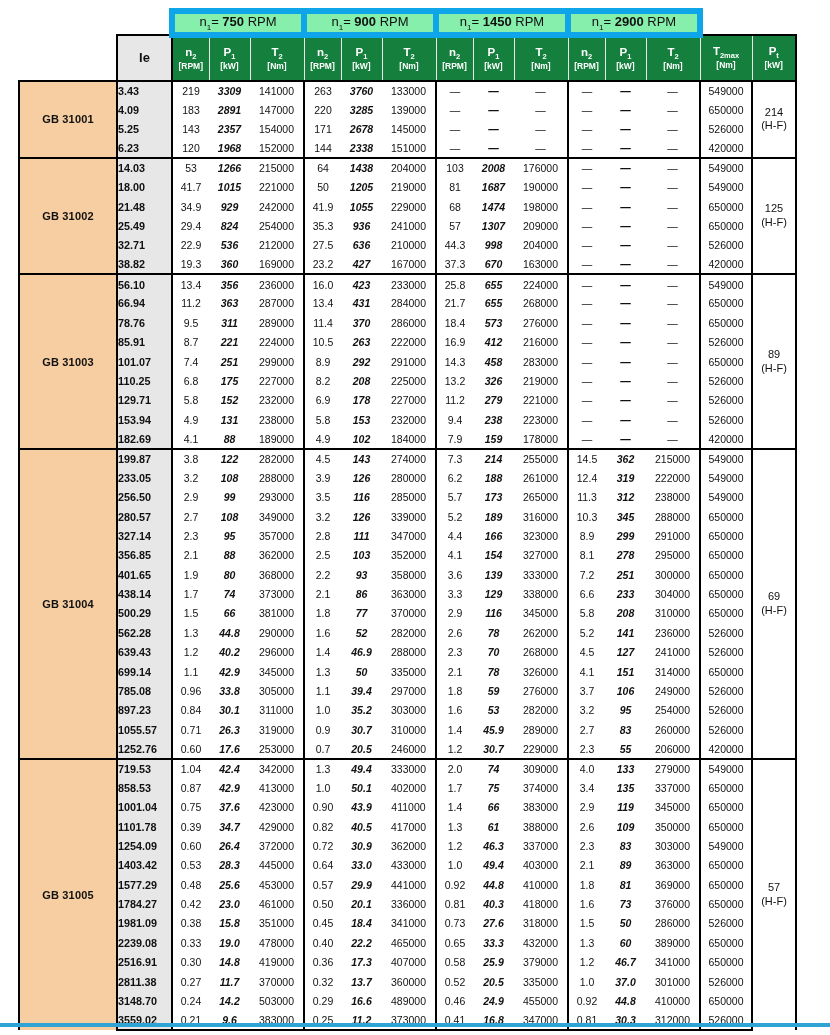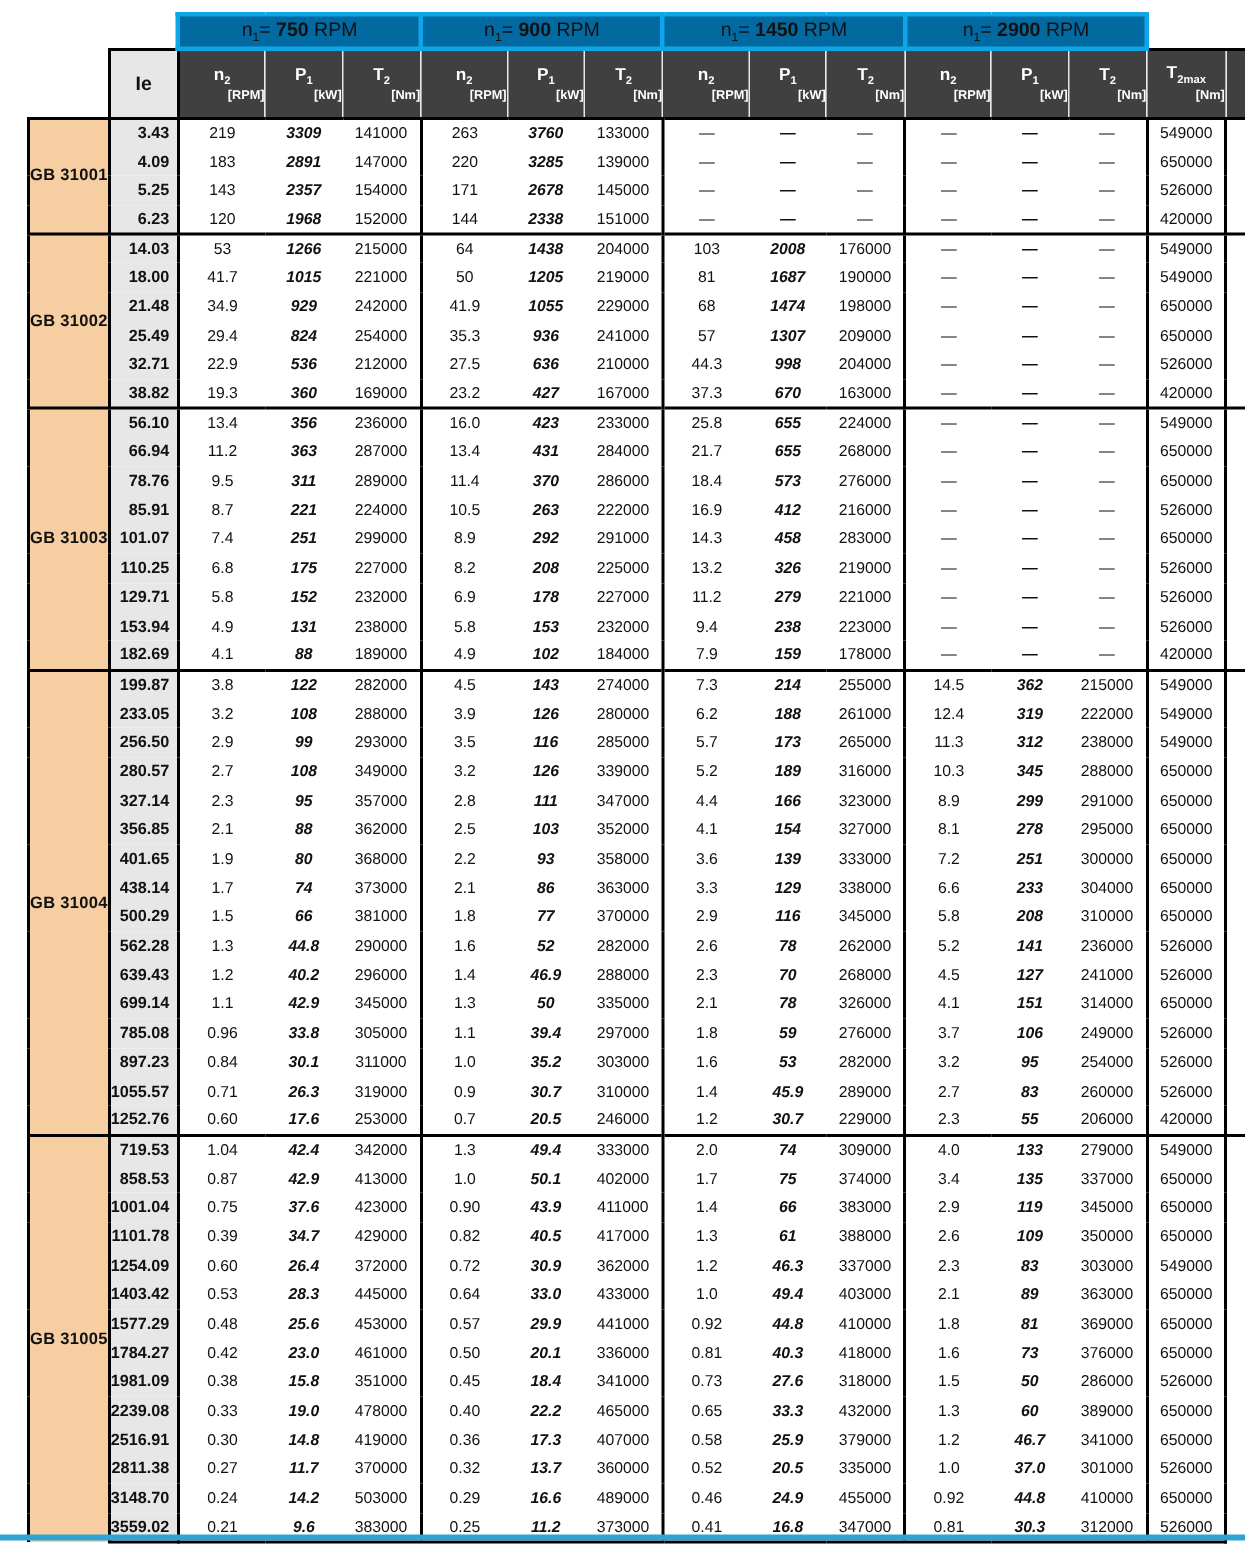--- a/index.html
+++ b/index.html
@@ -15,43 +15,43 @@
     border-collapse: collapse;
     table-layout: fixed;
     position: absolute;
     left: 18px; top: 8px;
   }
   td { padding: 0; text-align: center; vertical-align: middle; color:#111; }
 
   
   tr.band-row { height: 23px; }
   td.speed-band {
-    background: #0369a1;
-    border: 3px solid #0ea5e9;
+    background: #86efac;
+    border: 6px solid #0ea5e9;
     font-size: 13px;
     font-style: normal;
     white-space: nowrap;
   }
   td.speed-band sub { font-size: 8px; }
   .sh-val { font-weight: bold; }
   td.blank { background: transparent; border: none; }
 
   
   tr.head-row { height: 46px; }
   td.black-head {
-    background: #404040;
+    background: #15803d;
     color: #fff;
     border-right: 1px solid #e8e8e8;
     border-top: 2px solid #000;
     border-bottom: 2px solid #000;
     line-height: 1.05;
   }
   td.black-head .bh-main { font-weight: bold; font-size: 11.5px; }
   td.black-head .bh-main sub { font-size: 7.5px; }
-  td.black-head .bh-unit { font-size: 8.5px; font-weight: bold; margin-top: 1px; padding-left: 32px; }
+  td.black-head .bh-unit { font-size: 8.5px; font-weight: bold; margin-top: 1px; }
   td.pt-head { border-right: 2.5px solid #000; }
   td.ie-head {
     background: #E7E7E7;
     border: 2.5px solid #000;
     font-weight: bold;
     font-size: 13px;
     color: #111;
   }
 
   
@@ -67,21 +67,21 @@
     font-weight: bold;
     font-size: 11px;
     letter-spacing: 0.2px;
   }
   td.ie-cell {
     background: #E7E7E7;
     border-left: 2.5px solid #000;
     border-right: 2.5px solid #000;
     font-weight: bold;
     font-size: 10.8px;
-    text-align: right;
+    text-align: left;
     padding-right: 5px;
   }
   td.n2-cell { border-left: 2.5px solid #000; }
   td.p1-cell { font-weight: bold; font-style: italic; }
   td.t2max-cell { border-left: 2.5px solid #000; border-right: 2.5px solid #000; }
   td.pt-cell { border-right: 2.5px solid #000; font-size: 11px; }
   .pt-val, .pt-note { line-height: 1.25; }
 
   .bottom-rule {
     position: absolute;

